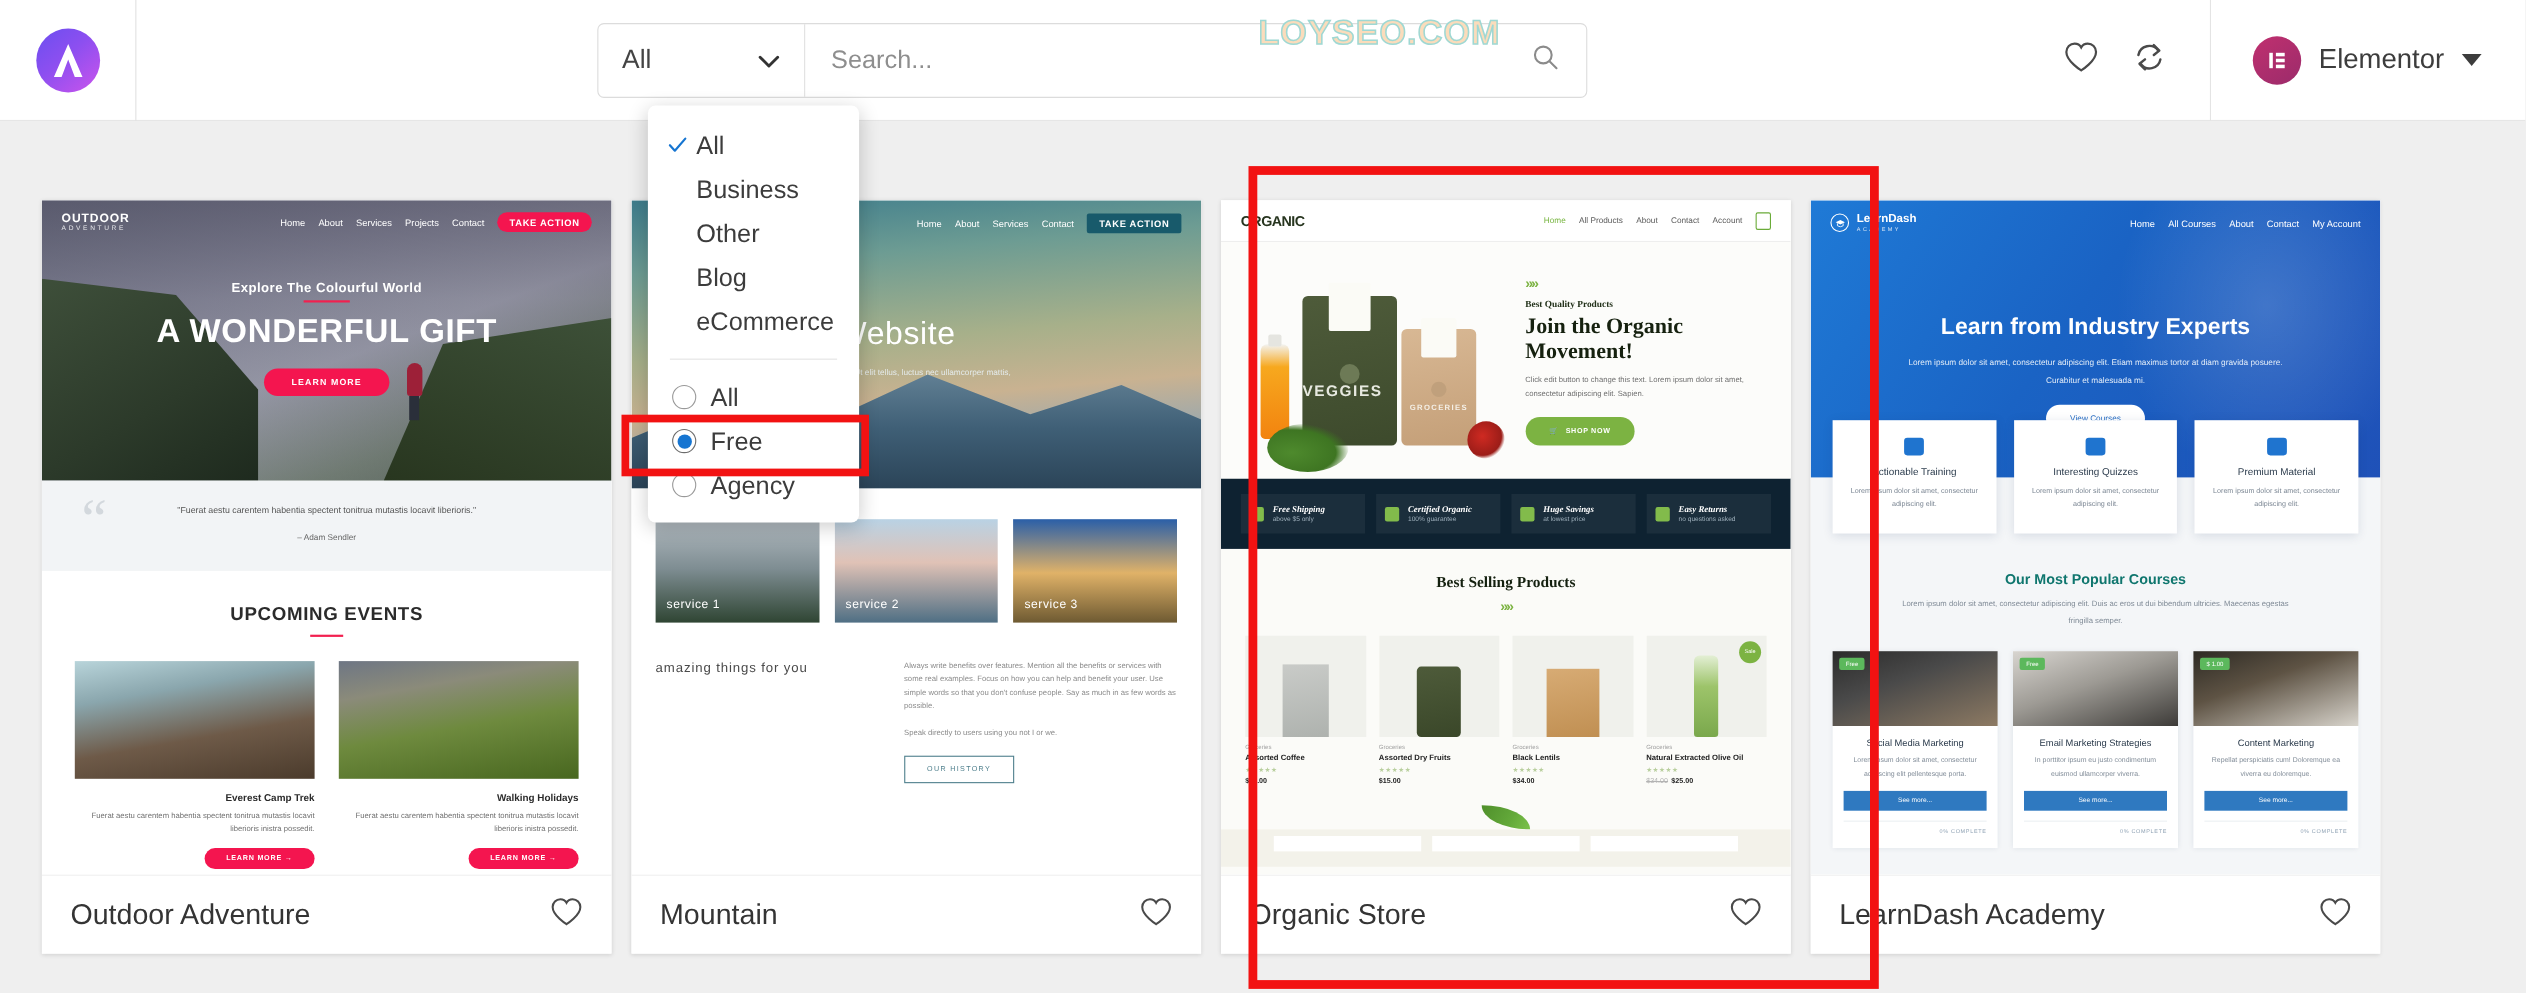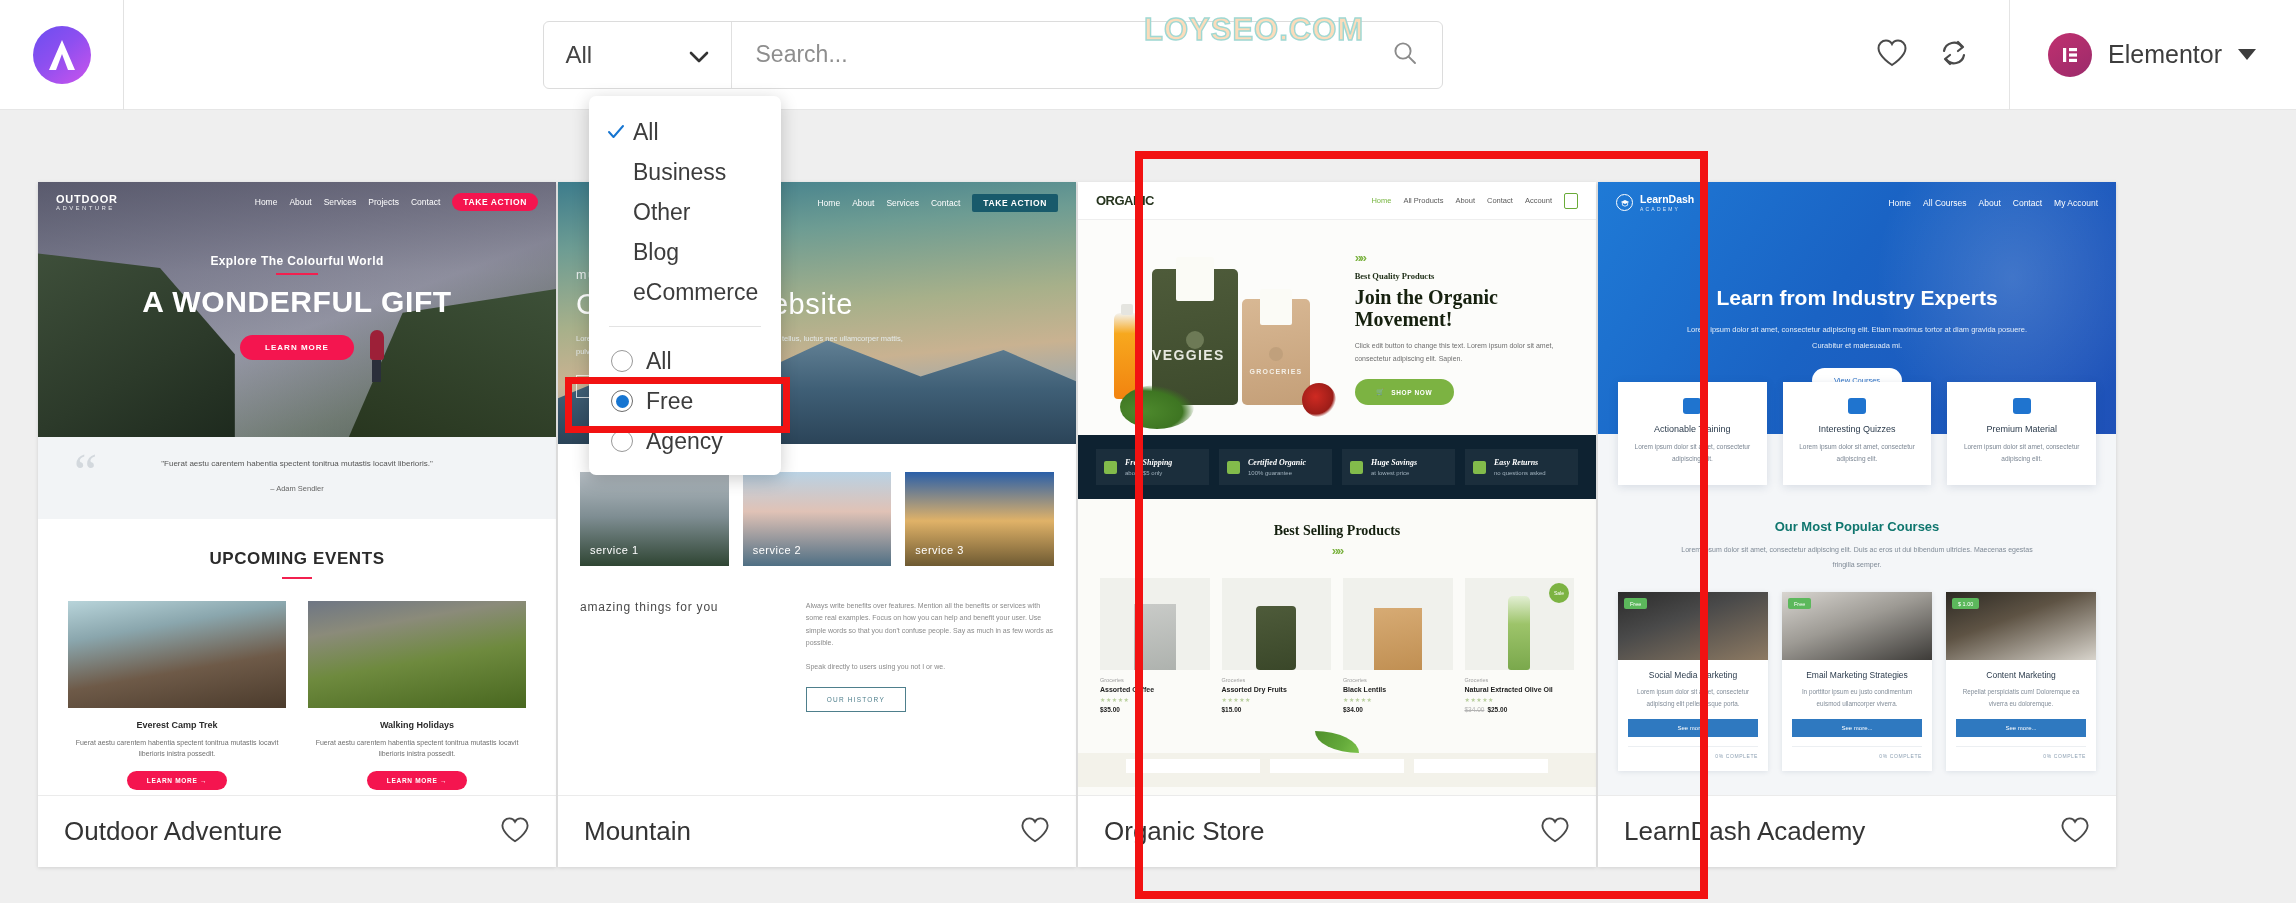--- a/index.html
+++ b/index.html
@@ -140,21 +140,21 @@
     width: 225px; height: 56px;
     border: 7px solid #f21212;
     z-index: 70;
     pointer-events: none;
   }
 
   
   .grid {
     position: absolute; top: 110px; left: 0;
     width: 2296px; height: 793px;
-    display: flex; gap: 2px;
+    display: flex; gap: 18px;
     padding: 72px 38px 0 38px;
   }
   .card {
     width: 518px; height: 685px;
     background: #fff;
     box-shadow: 0 1px 4px rgba(0,0,0,.13);
     display: flex; flex-direction: column;
     overflow: hidden;
     position: relative;
     cursor: pointer;
@@ -235,21 +235,21 @@
   .oa-quote {
     background: #f2f4f6; padding: 22px 32px 26px 32px; position: relative;
   }
   .oa-qmark { position: absolute; left: 36px; top: 18px; font-size: 52px; color: #d3d8dd; line-height: .7; font-family: "Liberation Serif", serif; }
   .oa-qtext { text-align: center; font-size: 8px; color: #555; }
   .oa-qauthor { text-align: center; font-size: 7.5px; color: #666; margin-top: 16px; }
   .oa-events { padding: 30px 30px 8px 30px; text-align: center; }
   .oa-ev-title { font-size: 17px; font-weight: bold; color: #2b2b2b; letter-spacing: .6px; }
   .oa-ev-rule { width: 30px; height: 2px; background: #f2204f; margin: 8px auto 22px auto; }
   .oa-ev-grid { display: flex; gap: 22px; }
-  .oa-ev { flex: 1; text-align: center; }
+  .oa-ev { flex: 1; text-align: right; }
   .oa-ev-img { height: 107px; width: 100%; }
   .oa-ev1 { background: linear-gradient(170deg, #b8d4da 0%, #8aa6ad 28%, #6e5a48 62%, #4b3b2c 100%); }
   .oa-ev2 { background: linear-gradient(170deg, #6e7684 0%, #8b8b7a 25%, #6e8a3e 55%, #48671f 100%); }
   .oa-ev-name { font-size: 9px; font-weight: bold; color: #2b2b2b; margin-top: 12px; }
   .oa-ev-desc { font-size: 7px; color: #707070; margin-top: 8px; line-height: 1.5; }
   .oa-ev-btn {
     display: inline-block; margin-top: 12px;
     background: #f4154f; color: #fff; border-radius: 16px;
     padding: 6px 20px; font-size: 6.5px; font-weight: bold; letter-spacing: .7px;
   }

